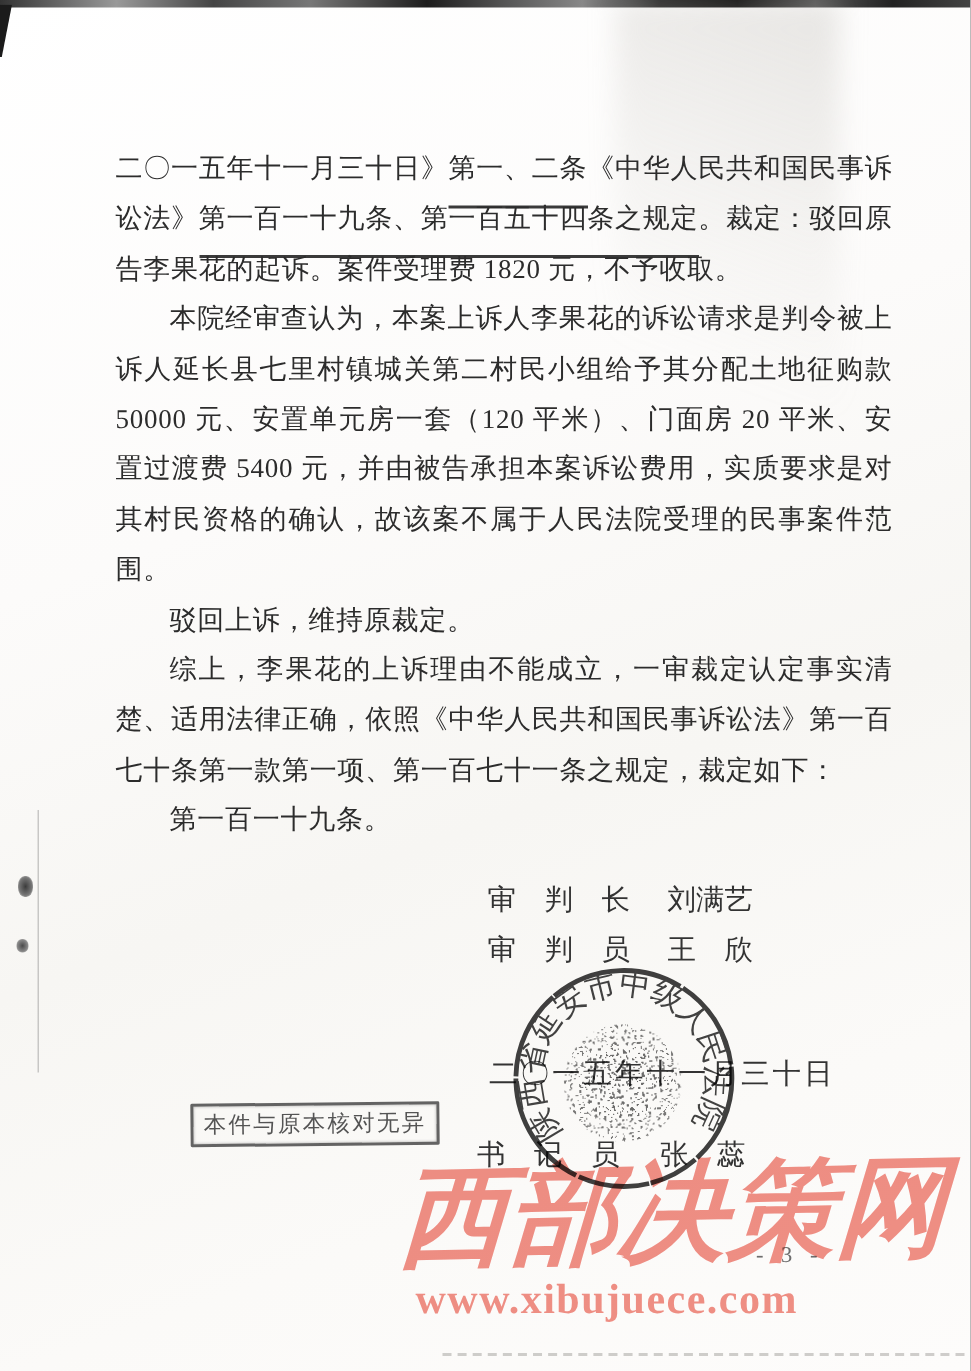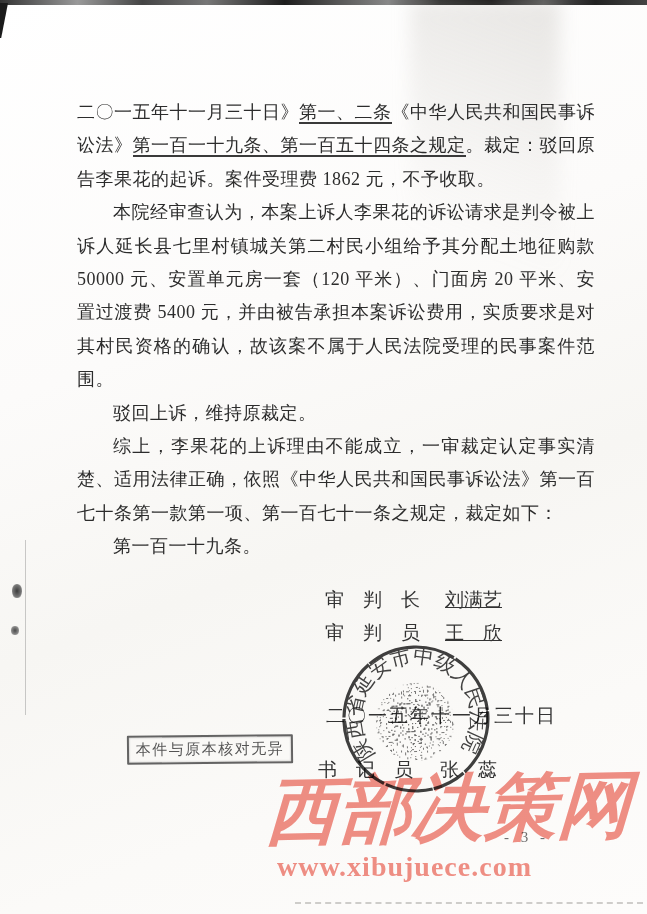--- a/index.html
+++ b/index.html
@@ -48,25 +48,25 @@
   
   .doc-text{
     position:absolute;left:77px;top:96px;width:518px;
     font-size:18px;line-height:33.4px;letter-spacing:0.5px;
     text-align:justify;text-justify:inter-ideograph;color:#2c2c2c;
   }
   .doc-text p{margin:0;}
   .doc-text p.indent{text-indent:2em;}
   .u-cite{
     border-bottom:2px solid #3a3a3a;
-    padding-bottom:0px;
+    padding-bottom:15px;
   }
   
   .sig-block{position:absolute;left:325px;top:587px;font-size:19px;color:#333;}
-  .sig-row{height:33.4px;white-space:nowrap;text-decoration:underline;}
+  .sig-row{height:33.4px;white-space:nowrap;}
   .sig-role{display:inline-block;width:120px;}
   .sig-date{
     position:absolute;left:326px;top:703px;font-size:19px;letter-spacing:2px;
     color:#333;white-space:nowrap;
   }
   .clerk-row{position:absolute;left:318px;top:757px;font-size:19px;color:#333;white-space:nowrap;}
   .clerk-role{display:inline-block;width:122px;}
   
   .seal{
     position:absolute;left:332px;top:637px;
@@ -108,21 +108,21 @@
 
   <div class="top-edge"></div>
   <div class="corner-wedge"></div>
   <div class="shade-band"></div>
   <div class="fold-line"></div>
   <div class="smudge-a"></div>
   <div class="smudge-b"></div>
   <div class="bottom-dashes"></div>
 
   <div class="doc-text">
-    <p><span>二〇一五年十一月三十日》</span><span class="u-cite">第一、二条</span><span>《中华人民共和国民事诉讼法》</span><span class="u-cite">第一百一十九条、第一百五十四条之规定</span><span>。裁定：驳回原告李果花的起诉。案件受理费 1862 元，不予收取。</span></p>
+    <p><span>二〇一五年十一月三十日》</span><span class="u-cite">第一、二条</span><span>《中华人民共和国民事诉讼法》</span><span class="u-cite">第一百一十九条、第一百五十四条之规定</span><span>。裁定：驳回原告李果花的起诉。案件受理费 1820 元，不予收取。</span></p>
     <p class="indent">本院经审查认为，本案上诉人李果花的诉讼请求是判令被上诉人延长县七里村镇城关第二村民小组给予其分配土地征购款 50000 元、安置单元房一套（120 平米）、门面房 20 平米、安置过渡费 5400 元，并由被告承担本案诉讼费用，实质要求是对其村民资格的确认，故该案不属于人民法院受理的民事案件范围。</p>
     <p class="indent">驳回上诉，维持原裁定。</p>
     <p class="indent">综上，李果花的上诉理由不能成立，一审裁定认定事实清楚、适用法律正确，依照《中华人民共和国民事诉讼法》第一百七十条第一款第一项、第一百七十一条之规定，裁定如下：</p>
     <p class="indent">第一百一十九条。</p>
   </div>
 
   <div class="sig-block">
     <div class="sig-row">
       <span class="sig-role">审　判　长</span><span>刘满艺</span>
     </div>

